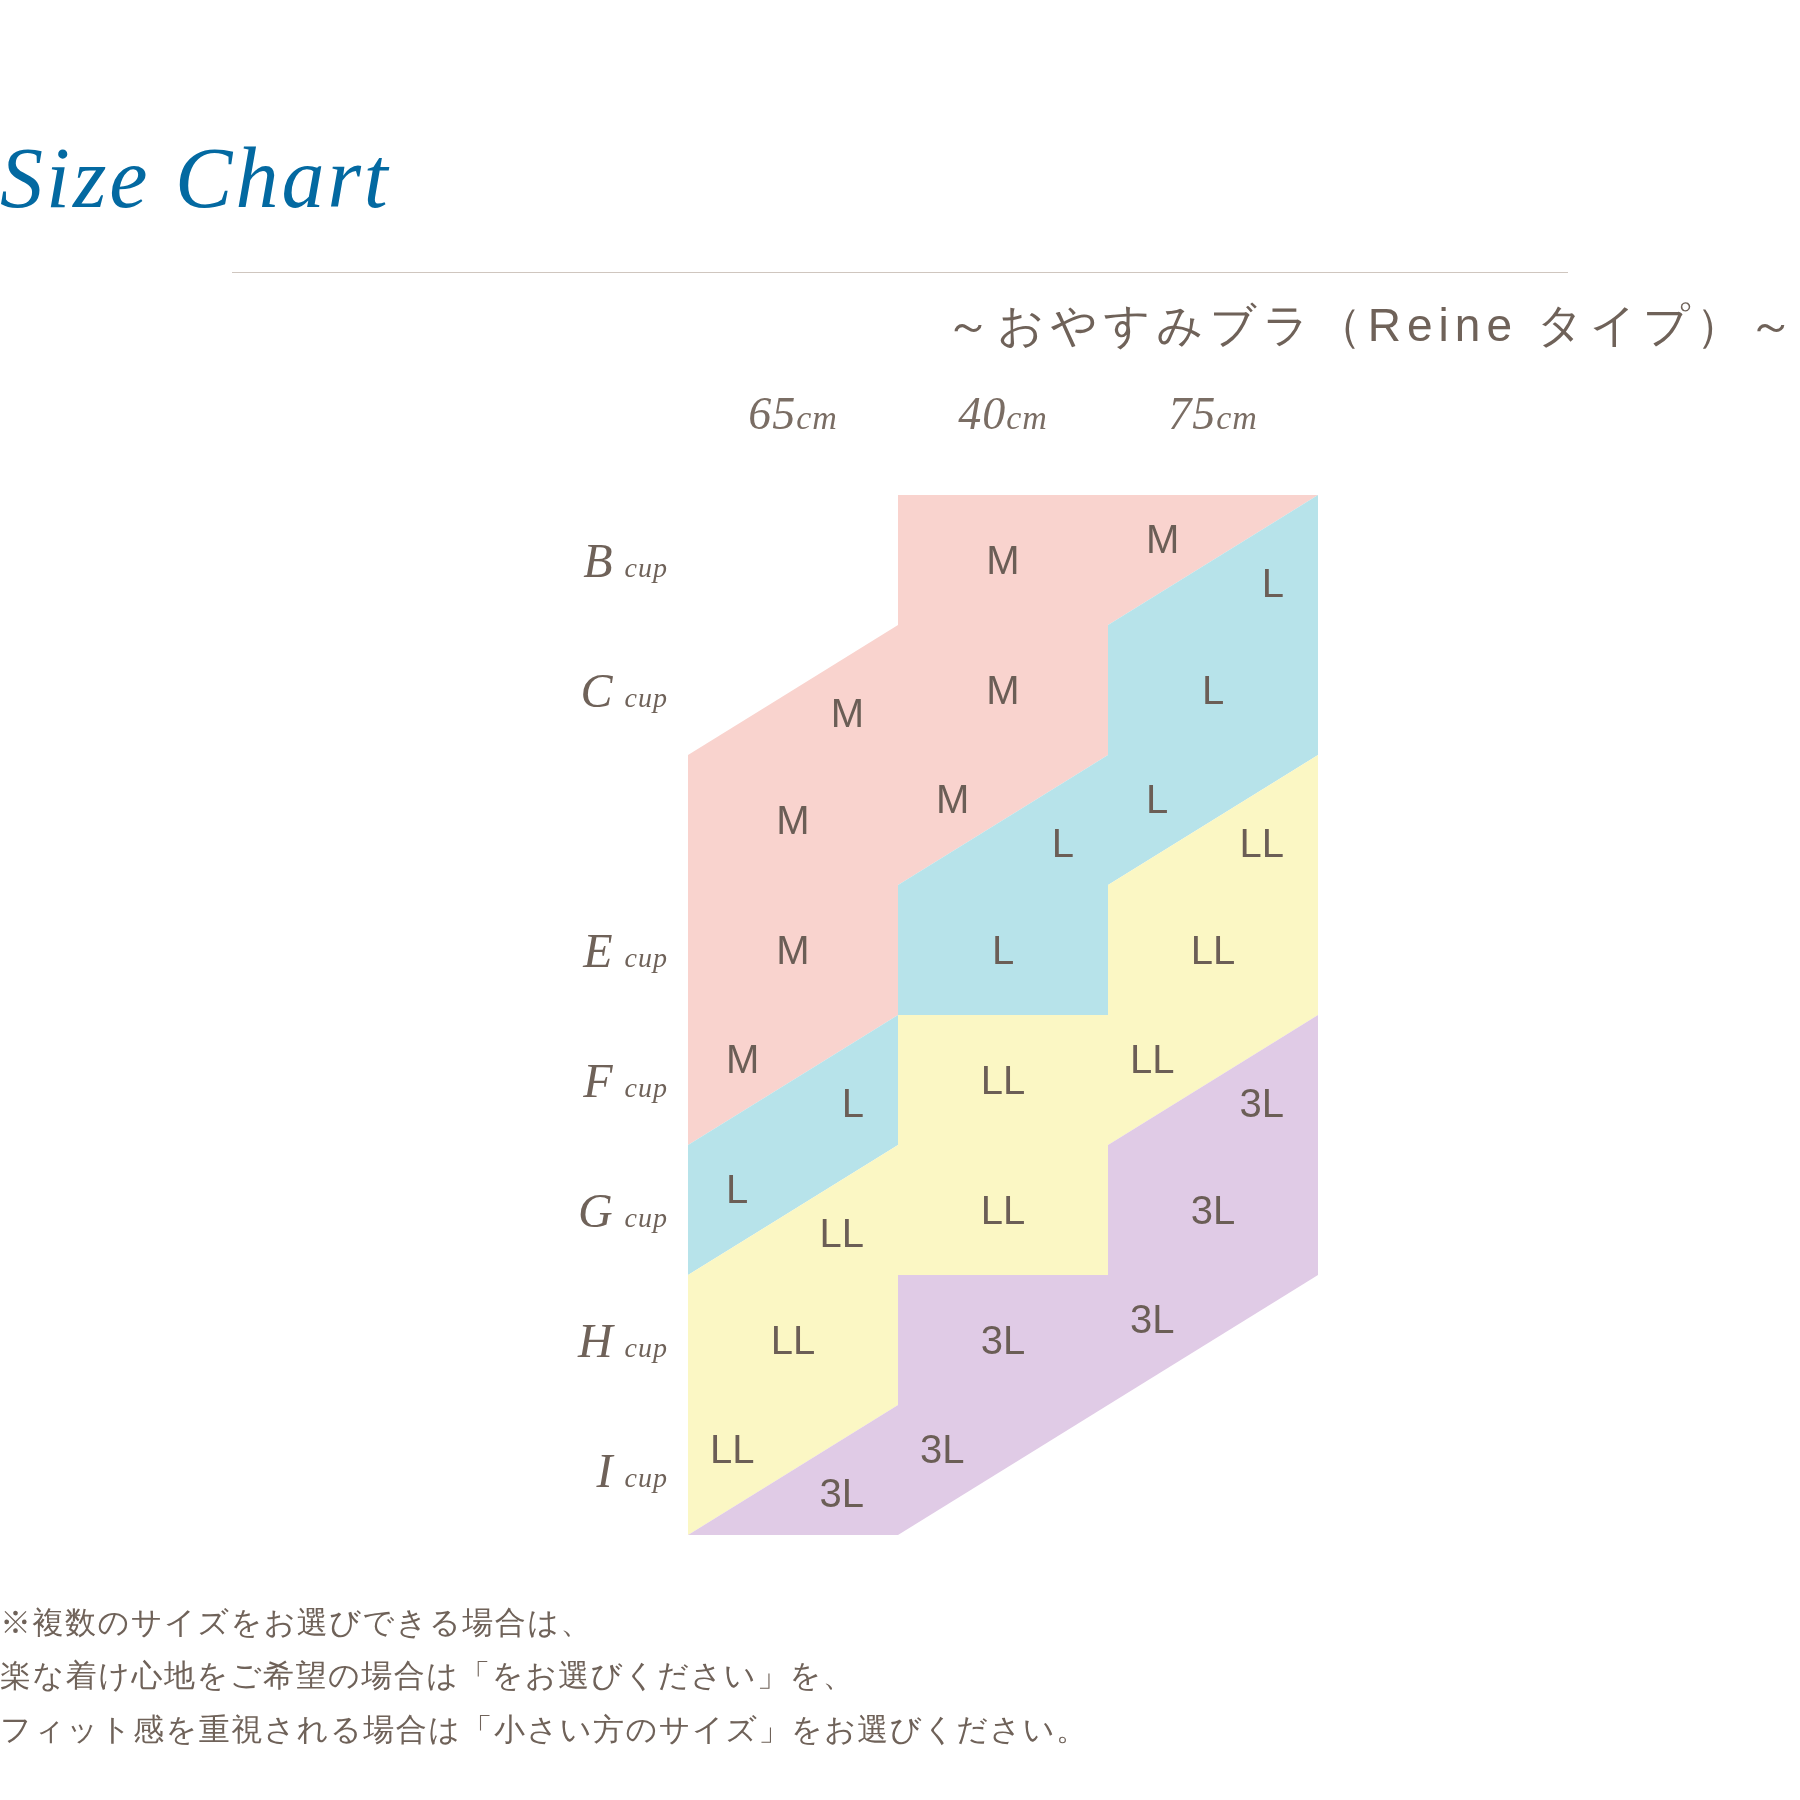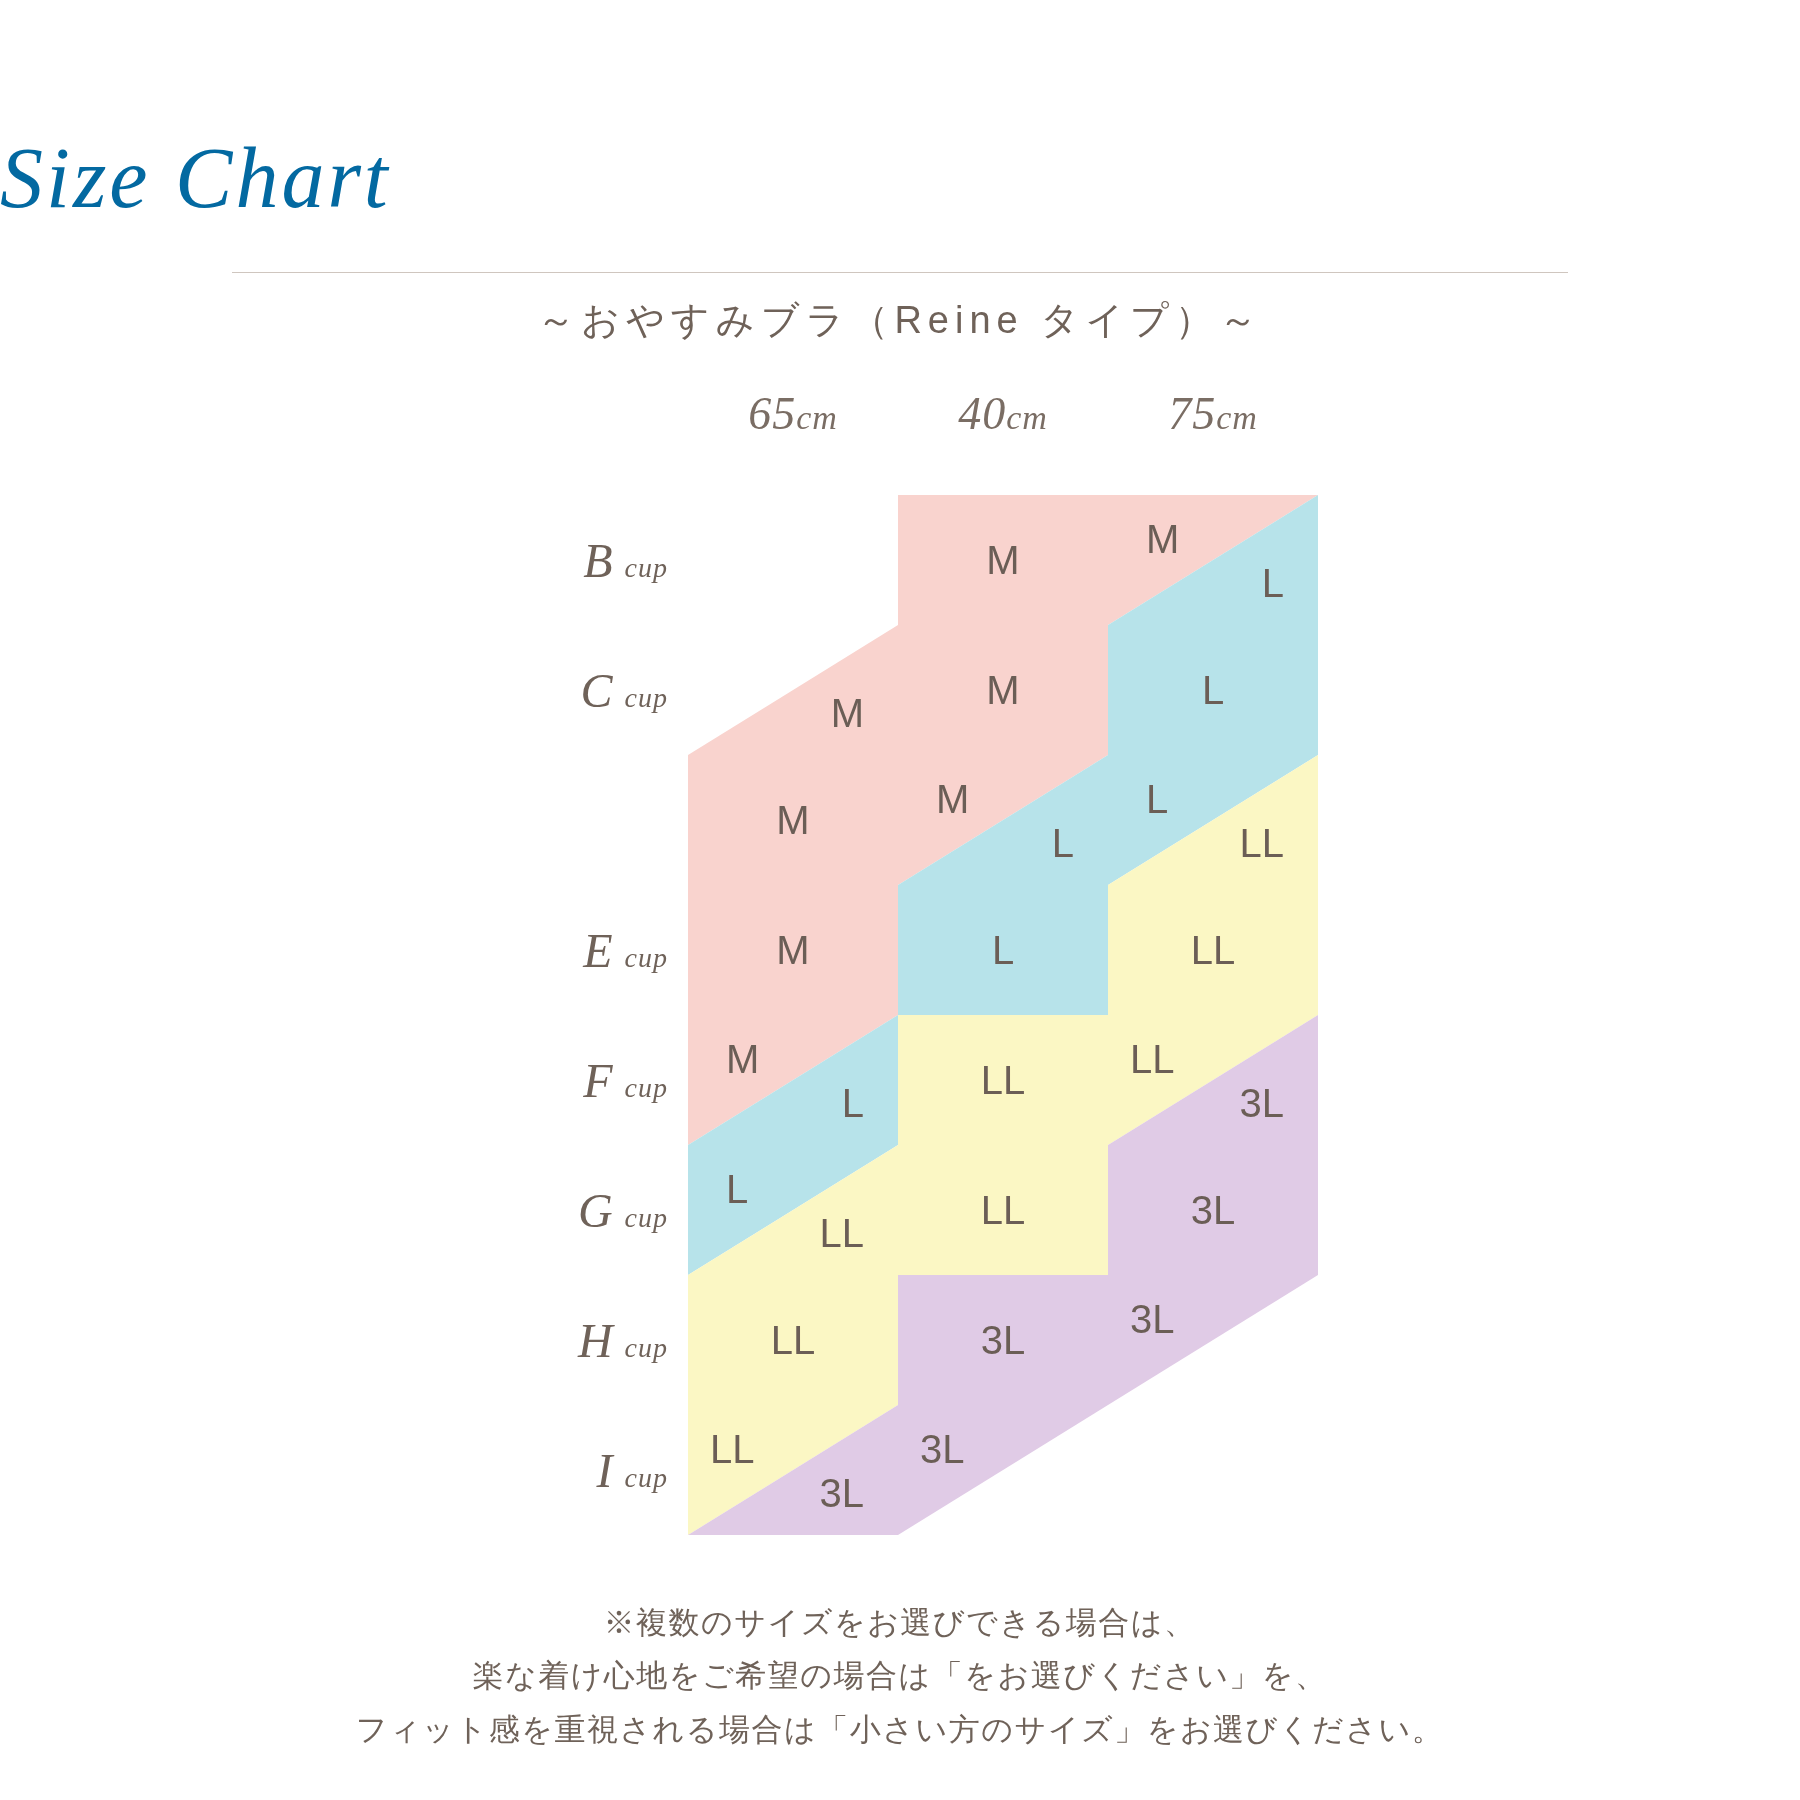--- a/index.html
+++ b/index.html
@@ -40,22 +40,22 @@
     left: 232px;
     width: 1336px;
     height: 1px;
     background: #cfc6bf;
   }
   .subtitle {
     position: absolute;
     top: 295px;
     left: 0;
     width: 1800px;
-    text-align: center;
-    font-size: 38px;
+    text-align: right;
+    font-size: 46px;
     letter-spacing: 6px;
     color: #6f6259;
   }
 
   
   .grid {
     position: absolute;
     left: 688px;
     top: 495px;
     width: 630px;
@@ -119,21 +119,21 @@
   .lbl-tl { left: 38px; top: 24px; }
   .lbl-br { right: 34px; bottom: 22px; }
   .lbl-tl-wide { left: 22px; top: 24px; }
 
   
   .footnote {
     position: absolute;
     left: 0;
     top: 1596px;
     width: 1800px;
-    text-align: center;
+    text-align: left;
     font-size: 31px;
     line-height: 1.72;
     letter-spacing: 1.5px;
     color: #6f6259;
   }
 </style>
 </head>
 <body>
 
 <div class="page">

